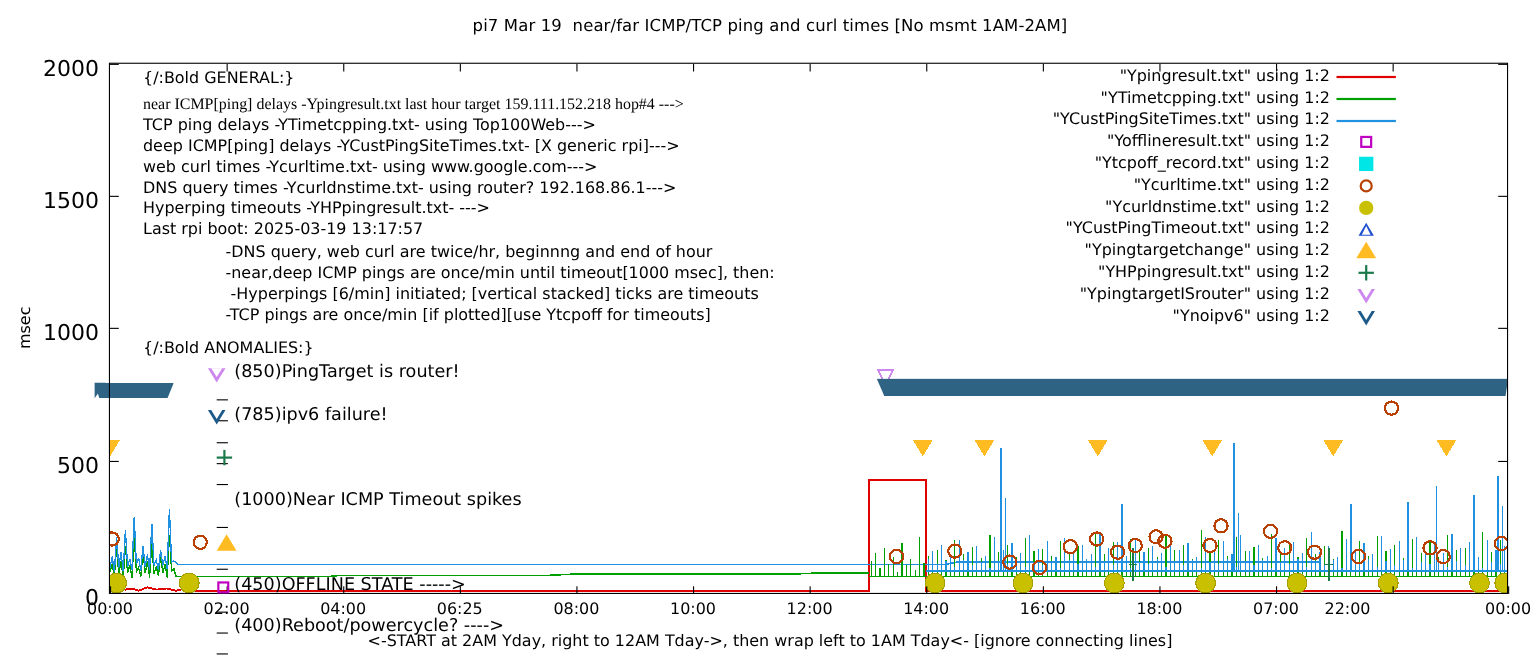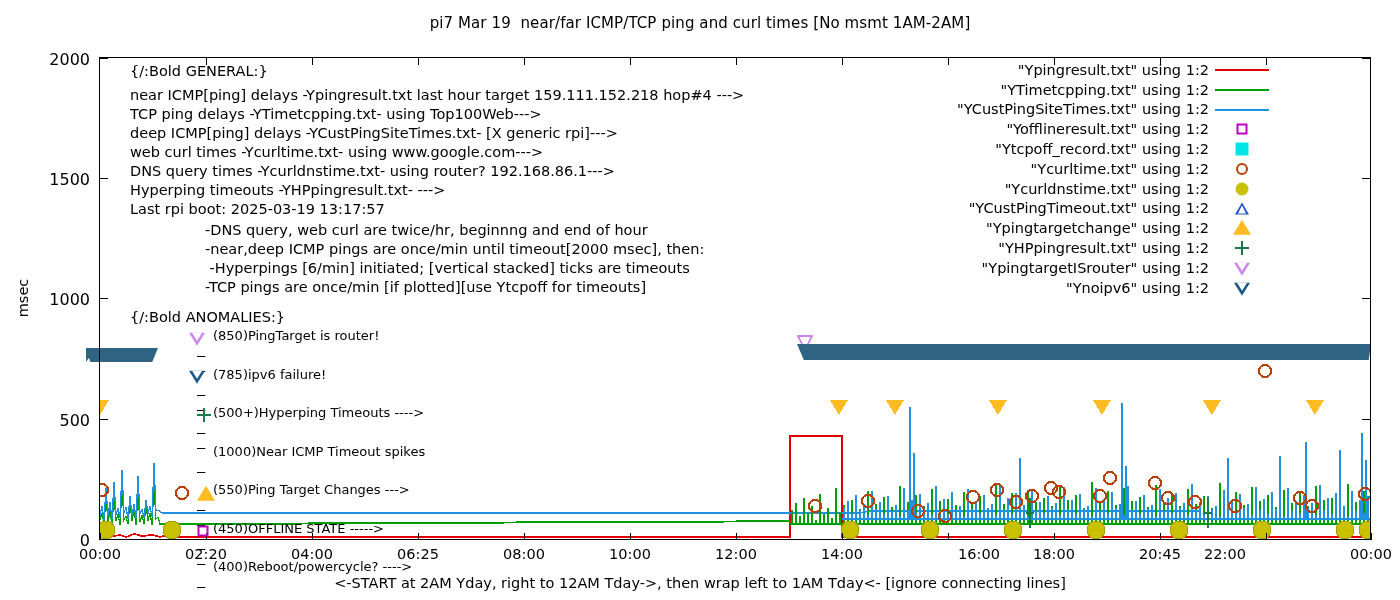--- a/index.html
+++ b/index.html
@@ -18,21 +18,21 @@
   #plot-frame{
     left:99px;top:57px;width:1272px;height:483px;
     border:1px solid #000;box-sizing:border-box;background:transparent;
   }
   #plot-clip{
     left:100px;top:58px;width:1270px;height:481px;overflow:hidden;
   }
 
   
   .ytick{
-    font-size:16px;text-align:right;width:72px;
+    font-size:20px;text-align:right;width:72px;
   }
   .ytickmark{background:#000;height:1px;width:8px;}
   .ytickmark-r{background:#000;height:1px;width:8px;}
   .xtick{
     font-size:14.5px;text-align:center;width:90px;
   }
   .xtickmark{background:#000;width:1px;height:7px;}
   .xtickmark-t{background:#000;width:1px;height:7px;}
 
   #y-axis-label{
@@ -82,21 +82,21 @@
   .dtri-violet::after{content:"";position:absolute;left:-5px;top:-13px;width:0;height:0;
             border-left:5px solid transparent;border-right:5px solid transparent;
             border-top:8.5px solid #fff;}
   .dtri-navy{width:0;height:0;border-left:8px solid transparent;border-right:8px solid transparent;
             border-top:13px solid #1d5a8a;transform:translate(-50%,-40%);position:absolute;}
   .dtri-navy::after{content:"";position:absolute;left:-5px;top:-13px;width:0;height:0;
             border-left:5px solid transparent;border-right:5px solid transparent;
             border-top:8.5px solid #fff;}
 
   
-  .anom-row{position:relative;height:19.5px;font-size:13px;white-space:pre;text-decoration:underline;}
+  .anom-row{position:relative;height:19.5px;font-size:16px;white-space:pre;text-decoration:underline;}
   .anom-sym{position:absolute;left:0;top:9.5px;}
   .anom-txt{position:absolute;left:16px;top:0;}
 
   
   .offline-band{position:absolute;background:#2e6384;}
 </style>
 </head>
 <body>
 
 <div class="abs" id="chart-title">pi7 Mar 19  near/far ICMP/TCP ping and curl times [No msmt 1AM-2AM]</div>
@@ -312,70 +312,68 @@
 <div class="abs xtickmark-t" style="left:524px;top:58px;"></div>
 <div class="abs xtickmark-t" style="left:630px;top:58px;"></div>
 <div class="abs xtickmark-t" style="left:736px;top:58px;"></div>
 <div class="abs xtickmark-t" style="left:842px;top:58px;"></div>
 <div class="abs xtickmark-t" style="left:948px;top:58px;"></div>
 <div class="abs xtickmark-t" style="left:1054px;top:58px;"></div>
 <div class="abs xtickmark-t" style="left:1160px;top:58px;"></div>
 <div class="abs xtickmark-t" style="left:1266px;top:58px;"></div>
 
 <div class="abs xtick" style="left:55px;top:546px;">00:00</div>
-<div class="abs xtick" style="left:161px;top:546px;">02:20</div>
+<div class="abs xtick" style="left:161px;top:546px;">02:00</div>
 <div class="abs xtick" style="left:267px;top:546px;">04:00</div>
 <div class="abs xtick" style="left:373px;top:546px;">06:25</div>
 <div class="abs xtick" style="left:479px;top:546px;">08:00</div>
 <div class="abs xtick" style="left:585px;top:546px;">10:00</div>
 <div class="abs xtick" style="left:691px;top:546px;">12:00</div>
 <div class="abs xtick" style="left:797px;top:546px;">14:00</div>
-<div class="abs xtick" style="left:934px;top:546px;">16:00</div>
+<div class="abs xtick" style="left:903px;top:546px;">16:00</div>
 <div class="abs xtick" style="left:1009px;top:546px;">18:00</div>
-<div class="abs xtick" style="left:1115px;top:546px;">20:45</div>
+<div class="abs xtick" style="left:1115px;top:546px;">07:00</div>
 <div class="abs xtick" style="left:1180px;top:546px;">22:00</div>
 <div class="abs xtick" style="left:1326px;top:546px;">00:00</div>
 
 <div class="abs" id="x-axis-caption">&lt;-START at 2AM Yday, right to 12AM Tday-&gt;, then wrap left to 1AM Tday&lt;- [ignore connecting lines]</div>
 
 <div class="abs" id="plot-frame"></div>
 
 <div class="abs note" style="left:130px;top:62px;">{/:Bold GENERAL:}</div>
-<div class="abs note" style="left:130px;top:86px;">near ICMP[ping] delays -Ypingresult.txt last hour target 159.111.152.218 hop#4 ---&gt;</div>
+<div class="abs note" style="left:130px;top:86px;font-family:Liberation Serif, serif;">near ICMP[ping] delays -Ypingresult.txt last hour target 159.111.152.218 hop#4 ---&gt;</div>
 <div class="abs note" style="left:130px;top:105px;">TCP ping delays -YTimetcpping.txt- using Top100Web---&gt;</div>
 <div class="abs note" style="left:130px;top:124px;">deep ICMP[ping] delays -YCustPingSiteTimes.txt- [X generic rpi]---&gt;</div>
 <div class="abs note" style="left:130px;top:143px;">web curl times -Ycurltime.txt- using www.google.com---&gt;</div>
 <div class="abs note" style="left:130px;top:162px;">DNS query times -Ycurldnstime.txt- using router? 192.168.86.1---&gt;</div>
 <div class="abs note" style="left:130px;top:181px;">Hyperping timeouts -YHPpingresult.txt- ---&gt;</div>
 <div class="abs note" style="left:130px;top:200px;">Last rpi boot: 2025-03-19 13:17:57</div>
 <div class="abs note" style="left:205px;top:221px;">-DNS query, web curl are twice/hr, beginnng and end of hour</div>
-<div class="abs note" style="left:205px;top:240px;">-near,deep ICMP pings are once/min until timeout[2000 msec], then:</div>
+<div class="abs note" style="left:205px;top:240px;">-near,deep ICMP pings are once/min until timeout[1000 msec], then:</div>
 <div class="abs note" style="left:205px;top:259px;"> -Hyperpings [6/min] initiated; [vertical stacked] ticks are timeouts</div>
 <div class="abs note" style="left:205px;top:278px;">-TCP pings are once/min [if plotted][use Ytcpoff for timeouts]</div>
 
 <div class="abs note" style="left:130px;top:308px;">{/:Bold ANOMALIES:}</div>
 
 <div class="abs anom-row" style="left:197px;top:328px;width:320px;">
   <span class="anom-sym"><i class="dtri-violet" style="position:relative;display:inline-block;"></i></span>
   <span class="anom-txt">(850)PingTarget is router!</span>
 </div>
 <div class="abs anom-row" style="left:197px;top:347px;width:320px;">
   <span class="anom-sym"><i class="dtri-navy" style="position:relative;display:inline-block;"></i></span>
   <span class="anom-txt">(785)ipv6 failure!</span>
 </div>
 <div class="abs anom-row" style="left:197px;top:366px;width:330px;">
   <span class="anom-sym"><i class="plus" style="position:relative;display:inline-block;left:7px;"></i></span>
-  <span class="anom-txt">(500+)Hyperping Timeouts ----&gt;</span>
 </div>
 <div class="abs anom-row" style="left:197px;top:385px;width:330px;">
   <span class="anom-txt">(1000)Near ICMP Timeout spikes</span>
 </div>
 <div class="abs anom-row" style="left:197px;top:404px;width:330px;">
   <span class="anom-sym"><i class="tri-fill" style="position:relative;display:inline-block;left:9px;top:2px;"></i></span>
-  <span class="anom-txt">(550)Ping Target Changes ---&gt;</span>
 </div>
 <div class="abs anom-row" style="left:197px;top:423px;width:330px;">
   <span class="anom-sym"><i class="sq-open" style="position:relative;display:inline-block;left:6px;"></i></span>
   <span class="anom-txt">(450)OFFLINE STATE -----&gt;</span>
 </div>
 <div class="abs anom-row" style="left:197px;top:442px;width:330px;">
   <span class="anom-txt">(400)Reboot/powercycle? ----&gt;</span>
 </div>
 <div class="abs anom-row" style="left:197px;top:461px;width:330px;">
   

